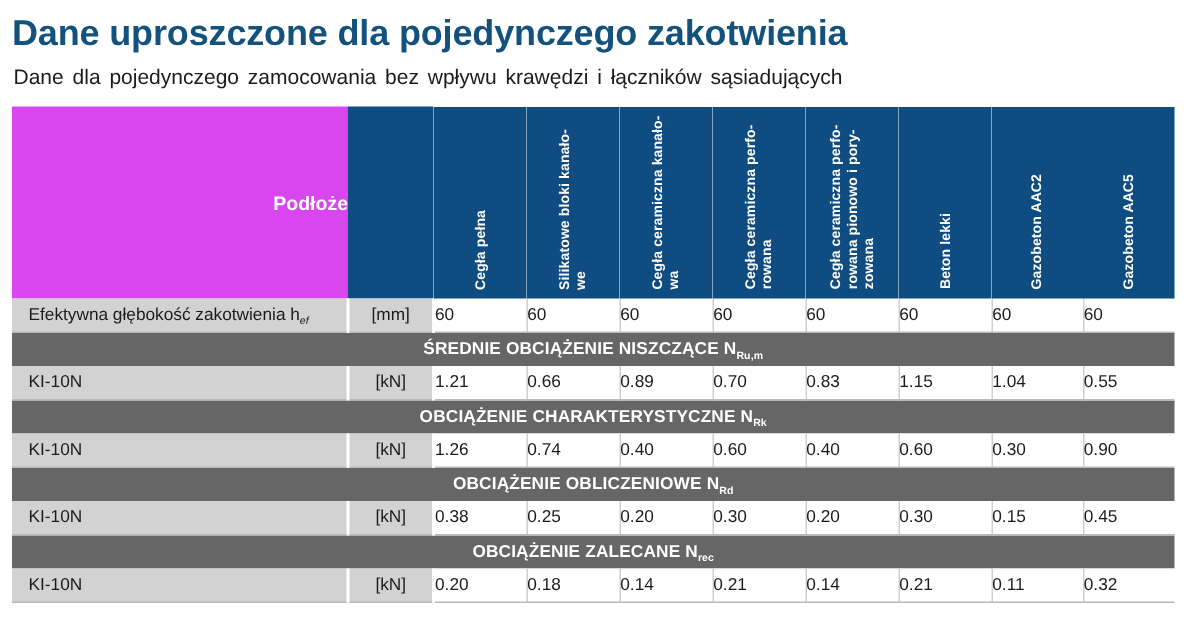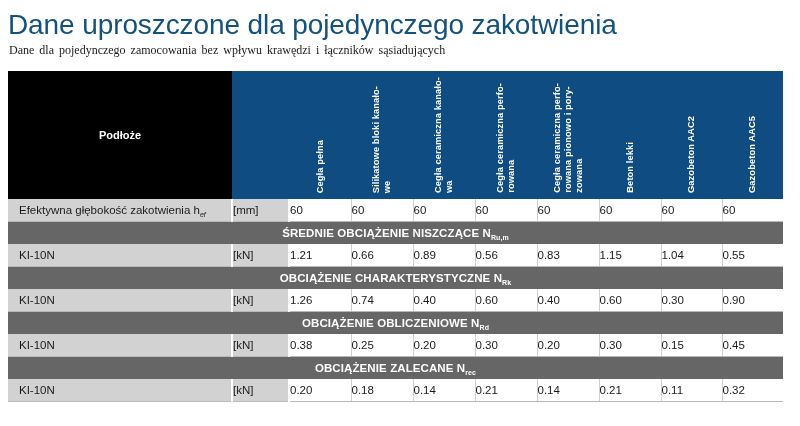--- a/index.html
+++ b/index.html
@@ -17,35 +17,34 @@
     position: relative;
     width: 800px;
     height: 426px;
     box-sizing: border-box;
     padding: 0;
   }
   .title {
     position: absolute;
     left: 8px;
     top: 9px;
-    font-size: 28px;
-    font-weight: normal;
+    font-size: 24px;
+    font-weight: bold;
     color: #13527c;
     letter-spacing: -0.1px;
     white-space: nowrap;
   }
   .subtitle {
     position: absolute;
     left: 9px;
     top: 43px;
-    font-size: 12px;
+    font-size: 14px;
     color: #1b1b1b;
     white-space: nowrap;
     word-spacing: 2px;
-    font-family: Liberation Serif, serif;
   }
 
   table.data {
     position: absolute;
     left: 8px;
     top: 71px;
     width: 775px;
     border-collapse: collapse;
     table-layout: fixed;
   }
@@ -58,27 +57,27 @@
   
   .hdr-cell {
     background: #0f4c81;
     color: #ffffff;
     height: 128px;
     border-right: 2px solid #ffffff;
     vertical-align: middle;
     position: relative;
   }
   .hdr-first {
-    background: #000000;
+    background: #d946ef;
     color: #ffffff;
     height: 128px;
     vertical-align: middle;
-    text-align: center;
+    text-align: right;
     padding-left: 10px;
-    font-size: 11px;
+    font-size: 13px;
     font-weight: bold;
     border-right: 2px solid #ffffff;
   }
   .hdr-unit {
     background: #0f4c81;
     border-right: 2px solid #ffffff;
   }
   .hdr-last { border-right: 0; }
   .vert-wrap {
     position: absolute;
@@ -112,20 +111,21 @@
     border-bottom: 1px solid #b9b9b9;
   }
   tr.datarow td.label {
     background: #d2d2d2;
     text-align: left;
     padding-left: 11px;
     border-right: 2px solid #ffffff;
   }
   tr.datarow td.unit {
     background: #d2d2d2;
+    text-align: center;
     border-right: 2px solid #ffffff;
   }
   tr.datarow td.last { border-right: 0; }
 
   
   tr.bandrow td {
     background: #666666;
     color: #ffffff;
     height: 22px;
     font-size: 11.5px;
@@ -238,21 +238,21 @@
         </tr>
         <tr class="bandrow">
           <td colspan="10"><span>ŚREDNIE OBCIĄŻENIE NISZCZĄCE N</span><sub>Ru,m</sub></td>
         </tr>
         <tr class="datarow">
           <td class="label"><span>KI-10N</span></td>
           <td class="unit">[kN]</td>
           <td>1.21</td>
           <td>0.66</td>
           <td>0.89</td>
-          <td>0.56</td>
+          <td>0.70</td>
           <td>0.83</td>
           <td>1.15</td>
           <td>1.04</td>
           <td class="last">0.55</td>
         </tr>
         <tr class="bandrow">
           <td colspan="10"><span>OBCIĄŻENIE CHARAKTERYSTYCZNE N</span><sub>Rk</sub></td>
         </tr>
         <tr class="datarow">
           <td class="label"><span>KI-10N</span></td>

